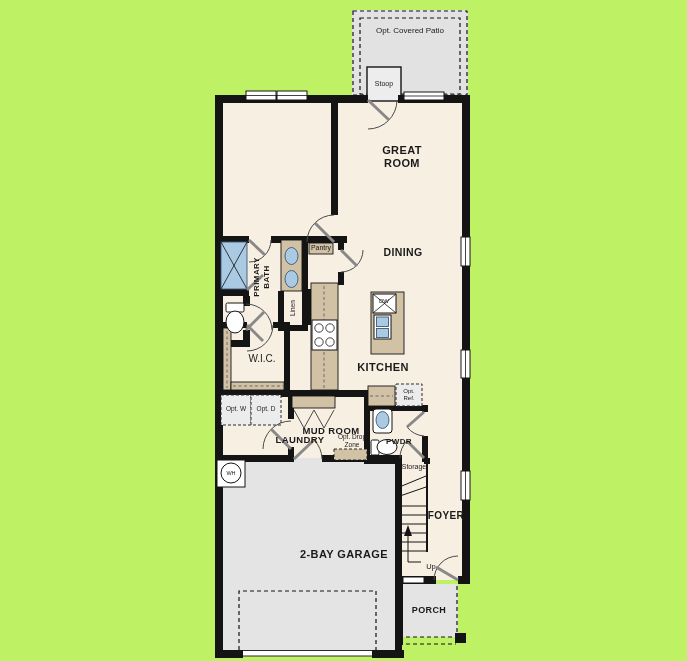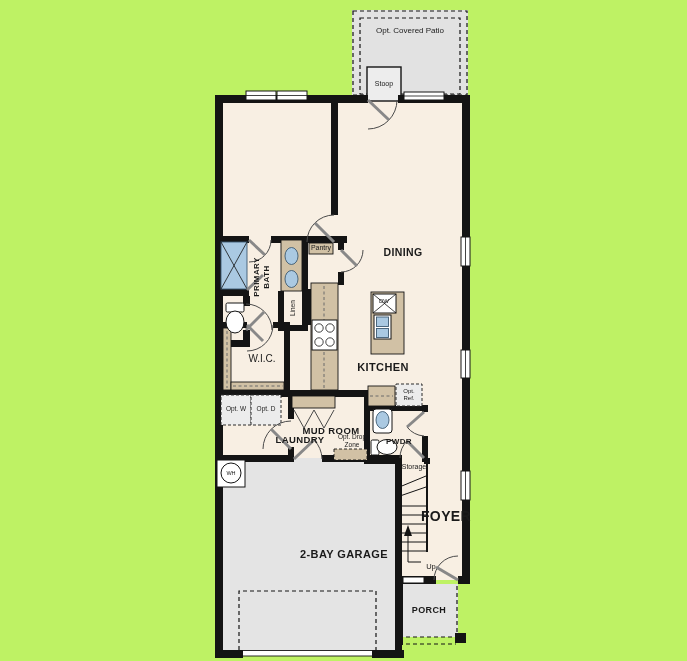--- a/index.html
+++ b/index.html
@@ -268,34 +268,35 @@
         </g>
       <g>
           <path class="arc" d="M 434 580 A 24 24 0 0 1 458 556"></path>
           <line class="leaf" x1="458" y1="580" x2="436" y2="567"></line>
         </g>
     </g>
   </svg>
 
   <div class="lbl" style="left:354px;top:25px;width:112px;height:11px;font-size:8px;">Opt. Covered Patio</div>
   <div class="lbl" style="left:367px;top:79px;width:34px;height:11px;font-size:7px;">Stoop</div>
+  <div class="lbl b" style="left:372px;top:141px;width:60px;height:32px;font-size:11px;">GREAT ROOM</div>
   <div class="lbl b" style="left:363px;top:246px;width:80px;height:13px;font-size:10.5px;">DINING</div>
   <div class="lbl b vert" style="left:239px;top:265px;width:46px;height:24px;font-size:8px;">PRIMARY BATH</div>
   <div class="lbl" style="left:308px;top:243px;width:26px;height:11px;font-size:7px;">Pantry</div>
   <div class="lbl vert" style="left:279px;top:303px;width:28px;height:10px;font-size:6.5px;">Linen</div>
   <div class="lbl" style="left:238px;top:353px;width:48px;height:12px;font-size:10px;">W.I.C.</div>
   <div class="lbl b" style="left:344px;top:361px;width:78px;height:14px;font-size:11px;">KITCHEN</div>
   <div class="lbl" style="left:372px;top:297px;width:24px;height:10px;font-size:6px;">DW</div>
   <div class="lbl" style="left:398px;top:385px;width:22px;height:20px;font-size:6px;">Opt. Ref.</div>
   <div class="lbl b" style="left:377px;top:428px;width:44px;height:12px;font-size:8px;margin-top:8px;">PWDR</div>
   <div class="lbl b" style="left:220px;top:433px;width:64px;height:13px;font-size:9.5px;margin-left:48px;">LAUNDRY</div>
   <div class="lbl b" style="left:298px;top:424px;width:66px;height:13px;font-size:9.5px;text-align:right;">MUD ROOM</div>
   <div class="lbl" style="left:334px;top:433px;width:36px;height:16px;font-size:6.5px;">Opt. Drop Zone</div>
   <div class="lbl" style="left:222px;top:399px;width:28px;height:20px;font-size:6.5px;">Opt. W</div>
   <div class="lbl" style="left:252px;top:399px;width:28px;height:20px;font-size:6.5px;">Opt. D</div>
   <div class="lbl" style="left:395px;top:462px;width:38px;height:11px;font-size:7px;">Storage</div>
-  <div class="lbl b" style="left:423px;top:509px;width:46px;height:14px;font-size:14px;">FOYER</div>
+  <div class="lbl b" style="left:423px;top:509px;width:46px;height:14px;font-size:10px;">FOYER</div>
   <div class="lbl" style="left:420px;top:560px;width:22px;height:12px;font-size:7.5px;">Up</div>
   <div class="lbl" style="left:220px;top:468px;width:22px;height:10px;font-size:5.5px;">WH</div>
   <div class="lbl b" style="left:262px;top:540px;width:92px;height:30px;font-size:11px;margin-left:36px;">2-BAY GARAGE</div>
   <div class="lbl b" style="left:400px;top:604px;width:58px;height:13px;font-size:9px;">PORCH</div>
 
 </div>
 
 </body></html>

